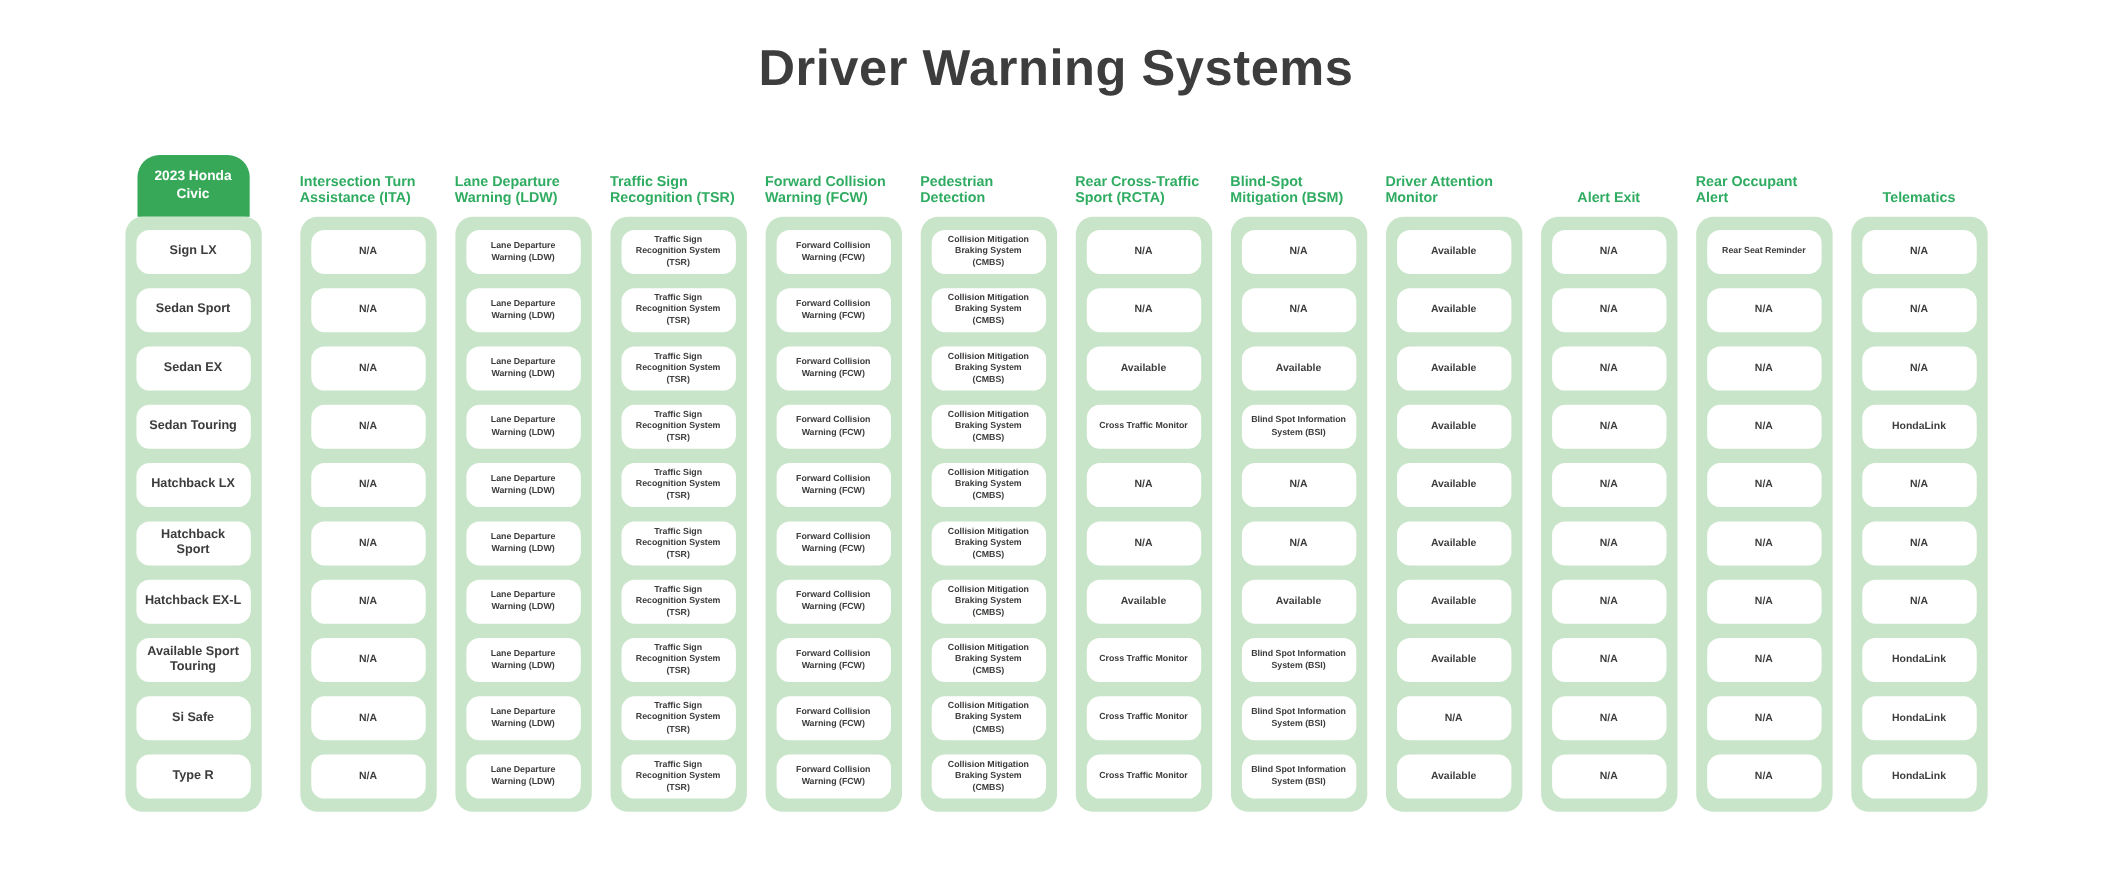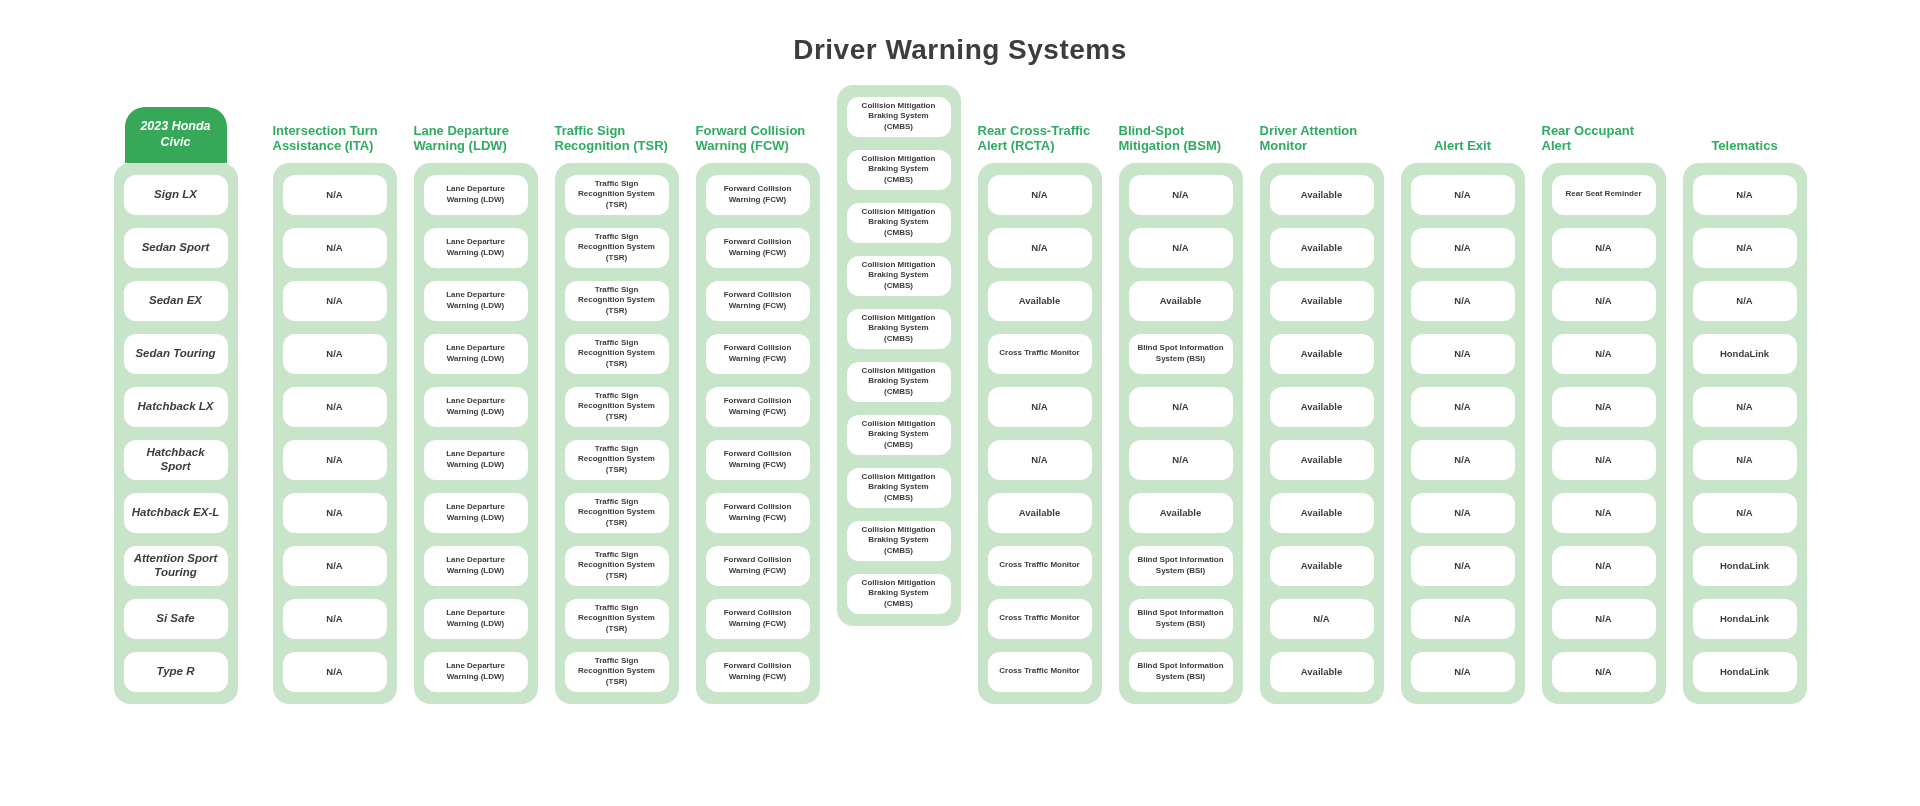--- a/index.html
+++ b/index.html
@@ -5,39 +5,39 @@
   html,body{
     margin:0; padding:0;
     width:1920px; height:806px;
     background:#ffffff;
     font-family:"Liberation Sans","DejaVu Sans",sans-serif;
     overflow:hidden;
   }
   .page-title{
     text-align:center;
     margin-top:34px;
-    font-size:28px;
+    font-size:46px;
     font-weight:bold;
     color:#3d3d3d;
     letter-spacing:0.5px;
   }
   .table-wrap{
     display:flex;
     justify-content:center;
     align-items:flex-start;
     margin-top:16px;
     gap:17px;
   }
   .col{
     width:124px;
     display:flex;
     flex-direction:column;
     flex:0 0 auto;
   }
-  .trim-col{ margin-right:18px;font-style:italic; }
+  .trim-col{ margin-right:18px; }
   .col-header{
     height:78px;
     display:flex;
     align-items:flex-end;
     justify-content:center;
     text-align:left;
     color:var(--header-green,#2fac61);
     font-weight:bold;
     font-size:13px;
     line-height:1.18;
@@ -103,21 +103,21 @@
         <div class="badge">2023 Honda Civic</div>
       </div>
       <div class="col-body">
         <div class="cell trim-cell">Sign LX</div>
         <div class="cell trim-cell">Sedan Sport</div>
         <div class="cell trim-cell">Sedan EX</div>
         <div class="cell trim-cell">Sedan Touring</div>
         <div class="cell trim-cell">Hatchback LX</div>
         <div class="cell trim-cell">Hatchback Sport</div>
         <div class="cell trim-cell">Hatchback EX-L</div>
-        <div class="cell trim-cell">Attention Sport Touring</div>
+        <div class="cell trim-cell">Available Sport Touring</div>
         <div class="cell trim-cell">Si Safe</div>
         <div class="cell trim-cell">Type R</div>
       </div>
     </div>
     <div class="col">
       <div class="col-header">Intersection Turn Assistance (ITA)</div>
       <div class="col-body">
         <div class="cell big">N/A</div>
         <div class="cell big">N/A</div>
         <div class="cell big">N/A</div>
@@ -169,35 +169,36 @@
         <div class="cell small">Forward Collision Warning (FCW)</div>
         <div class="cell small">Forward Collision Warning (FCW)</div>
         <div class="cell small">Forward Collision Warning (FCW)</div>
         <div class="cell small">Forward Collision Warning (FCW)</div>
         <div class="cell small">Forward Collision Warning (FCW)</div>
         <div class="cell small">Forward Collision Warning (FCW)</div>
         <div class="cell small">Forward Collision Warning (FCW)</div>
       </div>
     </div>
     <div class="col">
-      <div class="col-body">
-        <div class="cell small">Collision Mitigation Braking System (CMBS)</div>
-        <div class="cell small">Collision Mitigation Braking System (CMBS)</div>
-        <div class="cell small">Collision Mitigation Braking System (CMBS)</div>
-        <div class="cell small">Collision Mitigation Braking System (CMBS)</div>
-        <div class="cell small">Collision Mitigation Braking System (CMBS)</div>
-        <div class="cell small">Collision Mitigation Braking System (CMBS)</div>
-        <div class="cell small">Collision Mitigation Braking System (CMBS)</div>
-        <div class="cell small">Collision Mitigation Braking System (CMBS)</div>
-        <div class="cell small">Collision Mitigation Braking System (CMBS)</div>
-        <div class="cell small">Collision Mitigation Braking System (CMBS)</div>
-      </div>
-    </div>
-    <div class="col">
-      <div class="col-header">Rear Cross-Traffic Alert (RCTA)</div>
+      <div class="col-header">Pedestrian Detection</div>
+      <div class="col-body">
+        <div class="cell small">Collision Mitigation Braking System (CMBS)</div>
+        <div class="cell small">Collision Mitigation Braking System (CMBS)</div>
+        <div class="cell small">Collision Mitigation Braking System (CMBS)</div>
+        <div class="cell small">Collision Mitigation Braking System (CMBS)</div>
+        <div class="cell small">Collision Mitigation Braking System (CMBS)</div>
+        <div class="cell small">Collision Mitigation Braking System (CMBS)</div>
+        <div class="cell small">Collision Mitigation Braking System (CMBS)</div>
+        <div class="cell small">Collision Mitigation Braking System (CMBS)</div>
+        <div class="cell small">Collision Mitigation Braking System (CMBS)</div>
+        <div class="cell small">Collision Mitigation Braking System (CMBS)</div>
+      </div>
+    </div>
+    <div class="col">
+      <div class="col-header">Rear Cross-Traffic Sport (RCTA)</div>
       <div class="col-body">
         <div class="cell big">N/A</div>
         <div class="cell big">N/A</div>
         <div class="cell big">Available</div>
         <div class="cell small">Cross Traffic Monitor</div>
         <div class="cell big">N/A</div>
         <div class="cell big">N/A</div>
         <div class="cell big">Available</div>
         <div class="cell small">Cross Traffic Monitor</div>
         <div class="cell small">Cross Traffic Monitor</div>

